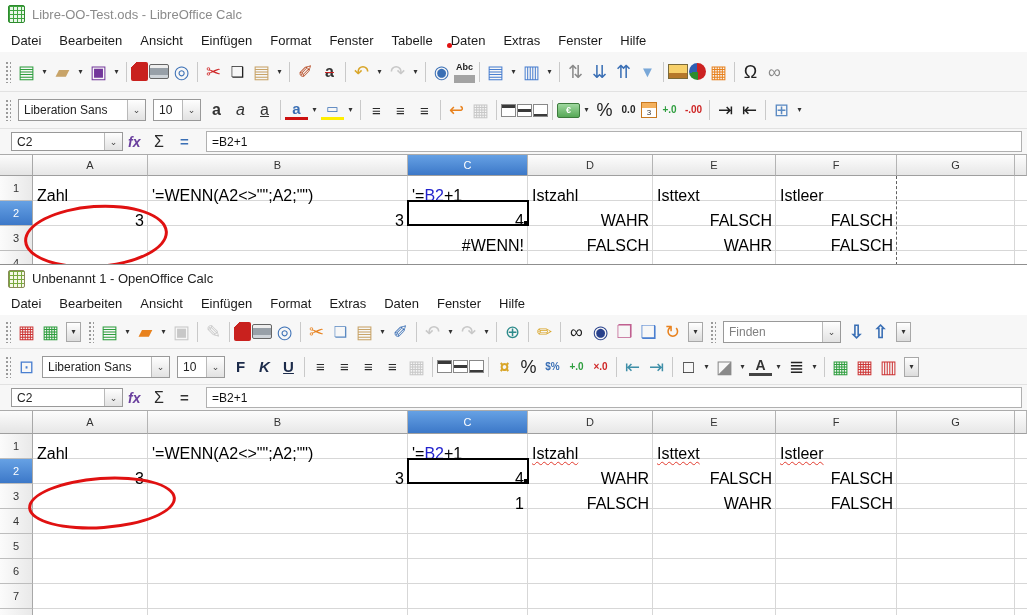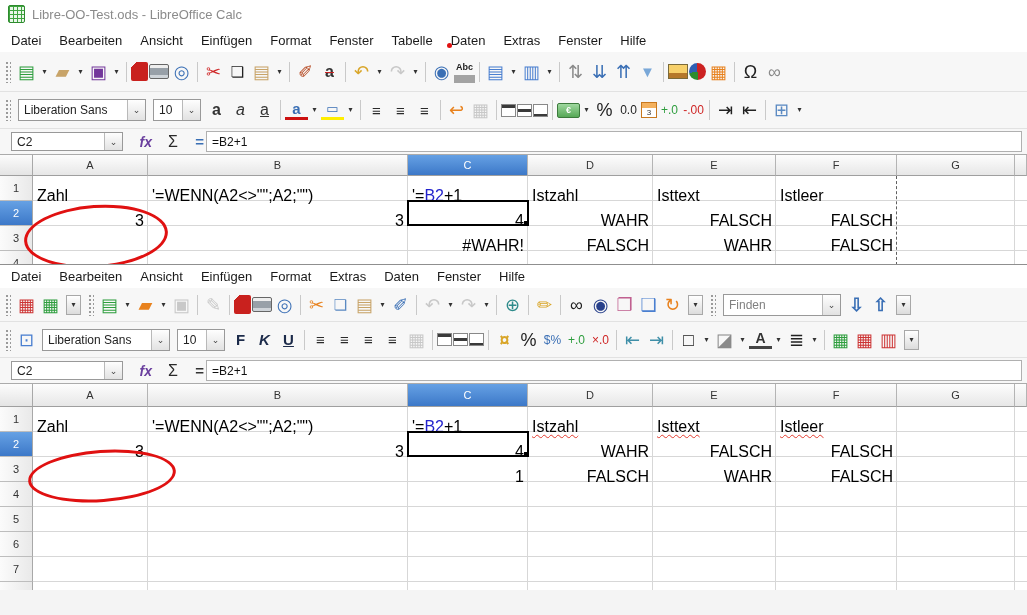--- a/index.html
+++ b/index.html
@@ -28,21 +28,21 @@
   .tbi.big{font-size:18px}
   .tbi.bold{font-weight:bold}
   .tbi.dd{width:11px;font-size:8px;color:#333}
   .tbi.ddbox{width:13px;height:18px;border:1px solid #a8a8a8;background:linear-gradient(#fff,#dcdcdc);margin:0 3px}
   .tbi.sep{width:1px;height:20px;background:#c9c9c9;margin:0 3px}
   .tbi.grip{width:6px;height:22px;margin:0 3px;background-image:radial-gradient(circle,#9a9a9a 1px,transparent 1.4px);background-size:4px 4px}
   .c-green{color:#2e9e3e}.c-tan{color:#c8a469}.c-purple{color:#73379b}.c-red{color:#cf2626}.c-red2{color:#b5471f}
   .c-red3{color:#cc3333}.c-orange{color:#e8821e}.c-gold{color:#d9a62a}.c-gray2{color:#8a8a8a}.c-disabled{color:#c8c8c8}
   .c-blue{color:#3a6fb5}.c-blue2{color:#4a7fd0}.c-blue3{color:#5b8ac2}.c-navy{color:#27408b}.c-teal{color:#2e8b8b}
   .c-teal2{color:#3f8fa8}.c-pink{color:#c06090}.c-filter{color:#7aa8d8}.c-dark{color:#222}
-  .txt-sm{font-size:12px;font-weight:normal;letter-spacing:0}
+  .txt-sm{font-size:10px;font-weight:bold;letter-spacing:0}
   .spell{font-size:9px;font-weight:bold;color:#222;border-bottom:8px solid #a3a3a3;height:14px;width:auto;padding:0 2px}
   .c-strike{font-weight:bold;font-size:16px;color:#333;text-decoration:line-through;text-decoration-color:#cc2222}
   .fmt-b{font-weight:bold;font-size:16px;color:#333}
   .fmt-i{font-style:italic;font-size:16px;color:#333}
   .fmt-u{text-decoration:underline;font-size:16px;color:#333}
   .fmt-fc{font-weight:bold;font-size:15px;color:#3a6fb5;border-bottom:3px solid #cc1111;height:17px}
   .fmt-hl{font-size:13px;color:#3a6fb5;border-bottom:3px solid #ffee00;height:17px}
   .fmt-F{font-weight:bold;font-size:15px;color:#1c2b4a}
   .fmt-K{font-style:italic;font-weight:bold;font-size:15px;color:#1c2b4a}
   .fmt-U{text-decoration:underline;font-weight:bold;font-size:15px;color:#1c2b4a}
@@ -63,21 +63,21 @@
   .combo .cdd{width:17px;align-self:stretch;border-left:1px solid #b9b9b9;background:linear-gradient(#fefefe,#e2e2e2);display:flex;align-items:center;justify-content:center;font-size:9px;color:#444}
   .font-combo{width:128px}
   .size-combo{width:48px}
   .name-combo{width:112px;height:19px;margin-left:8px}
   .find-combo{width:118px}
   .placeholder .val{color:#808080}
   
   .fbar{display:flex;align-items:center;background:#f7f7f7;padding:0 3px;gap:2px;box-sizing:border-box}
   #lo-fbar{height:25px}
   #oo-fbar{height:25px}
-  .fbi{width:24px;text-align:right;font-size:15px;color:#333;flex:none}
+  .fbi{width:24px;text-align:left;font-size:15px;color:#333;flex:none}
   .fx{font-style:italic;font-weight:bold;color:#6a3f9e;font-size:14px}
   .sum{font-size:16px;color:#2a2a2a}
   .eqlo{color:#3a6fb5;font-weight:bold}
   .eqoo{color:#333;font-weight:bold}
   .finput{flex:1;height:19px;background:#fff;border:1px solid #b0b0b0;font-size:12px;color:#111;padding:0 5px;display:flex;align-items:center;margin-right:2px}
   
   .sheet{position:relative;overflow:hidden;background:#fff;border-top:1px solid #ababab}
   #lo-sheet{height:110px}
   #oo-sheet{height:206px}
   .corner{position:absolute;left:0;top:0;width:33px;background:linear-gradient(#fcfcfc,#e4e4e4);border-right:1px solid #a8a8a8;border-bottom:1px solid #9f9f9f;box-sizing:border-box}
@@ -230,32 +230,36 @@
       </div>
     <div class="cell cwD rt1">Istzahl</div>
     <div class="cell cwE rt1">Isttext</div>
     <div class="cell cwF rt1">Istleer</div>
     <div class="cell num cwA rt2">3</div>
     <div class="cell num cwB rt2">3</div>
     <div class="cell num cwC rt2">4</div>
     <div class="cell num cwD rt2">WAHR</div>
     <div class="cell num cwE rt2">FALSCH</div>
     <div class="cell num cwF rt2">FALSCH</div>
-    <div class="cell num cwC rt3">#WAHR!</div>
+    <div class="cell num cwC rt3">#WENN!</div>
     <div class="cell num cwD rt3">FALSCH</div>
     <div class="cell num cwE rt3">WAHR</div>
     <div class="cell num cwF rt3">FALSCH</div>
     <div class="sel-box">
       <span class="sel-handle"></span>
     </div>
     <div class="ellipse" id="lo-ellipse"></div>
   </div>
 </div>
 
 <div class="window" id="win-bottom">
+  <div class="titlebar">
+    <span class="oo-docicon"></span>
+    <span class="title">Unbenannt 1 - OpenOffice Calc</span>
+  </div>
   <div class="menubar">
     <span class="mi">Datei</span>
       <span class="mi">Bearbeiten</span>
       <span class="mi">Ansicht</span>
       <span class="mi">Einfügen</span>
       <span class="mi">Format</span>
       <span class="mi">Extras</span>
       <span class="mi">Daten</span>
       <span class="mi">Fenster</span>
       <span class="mi">Hilfe</span>

